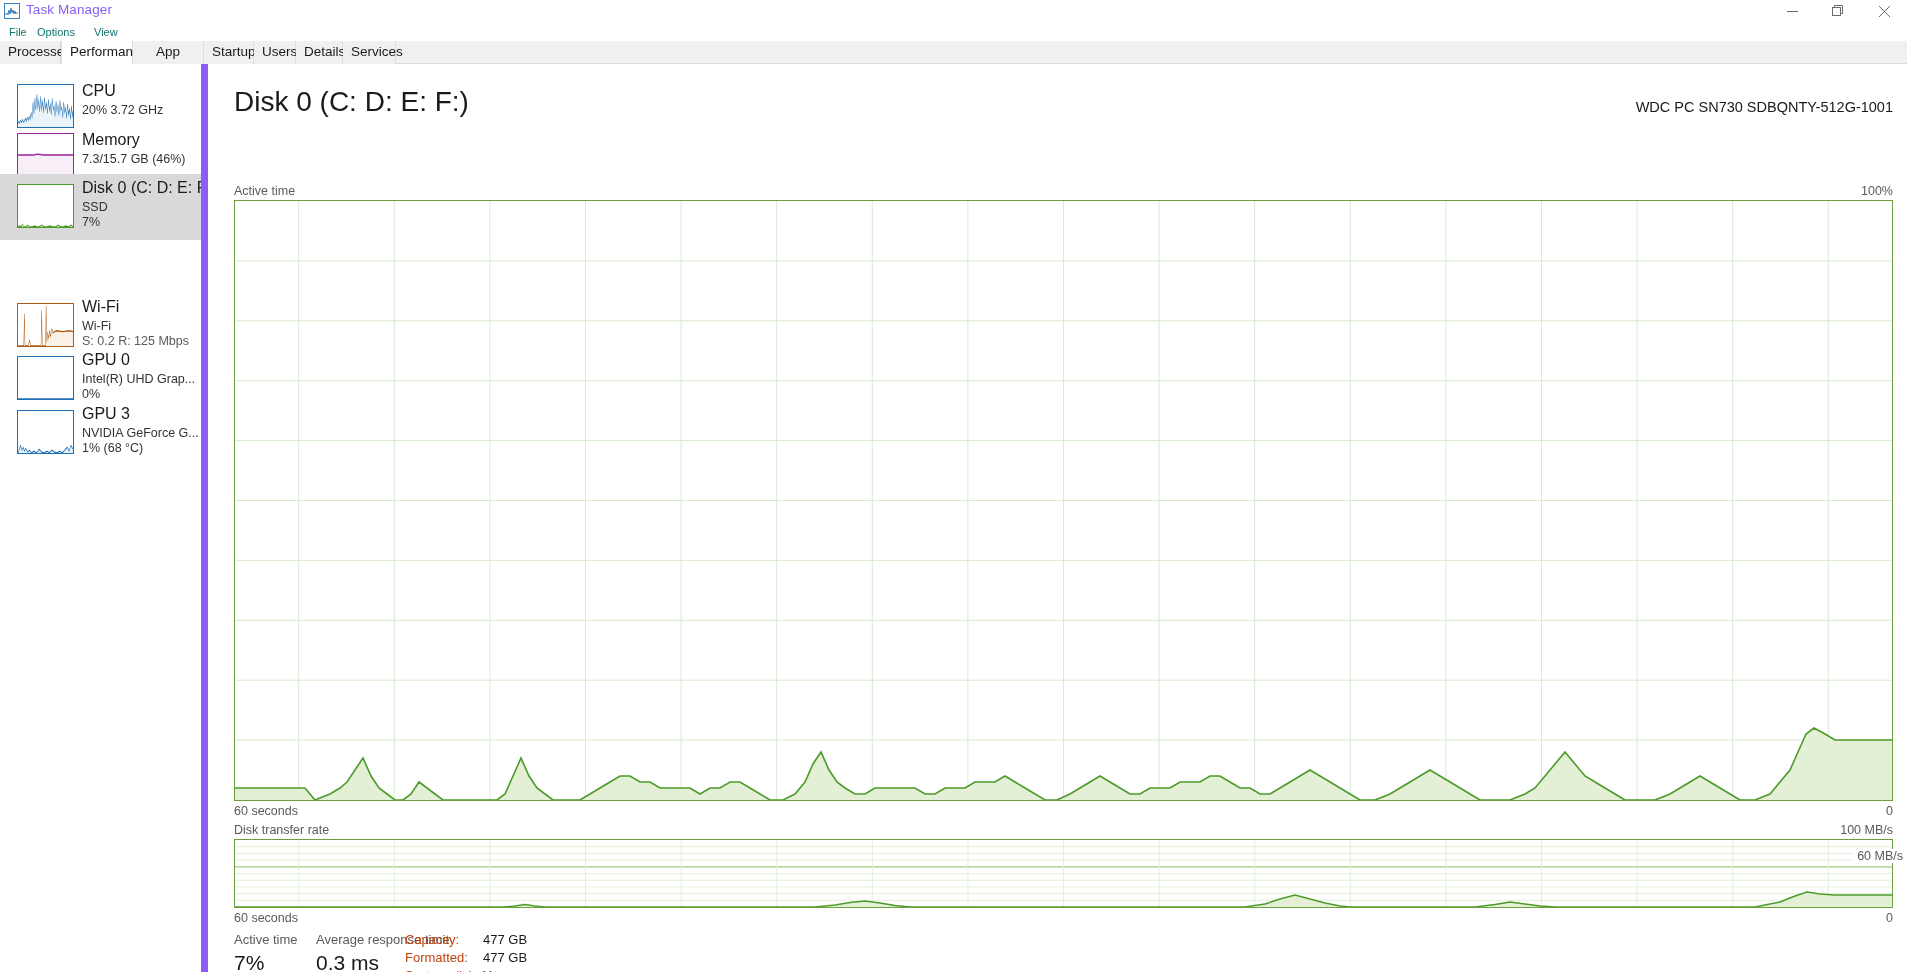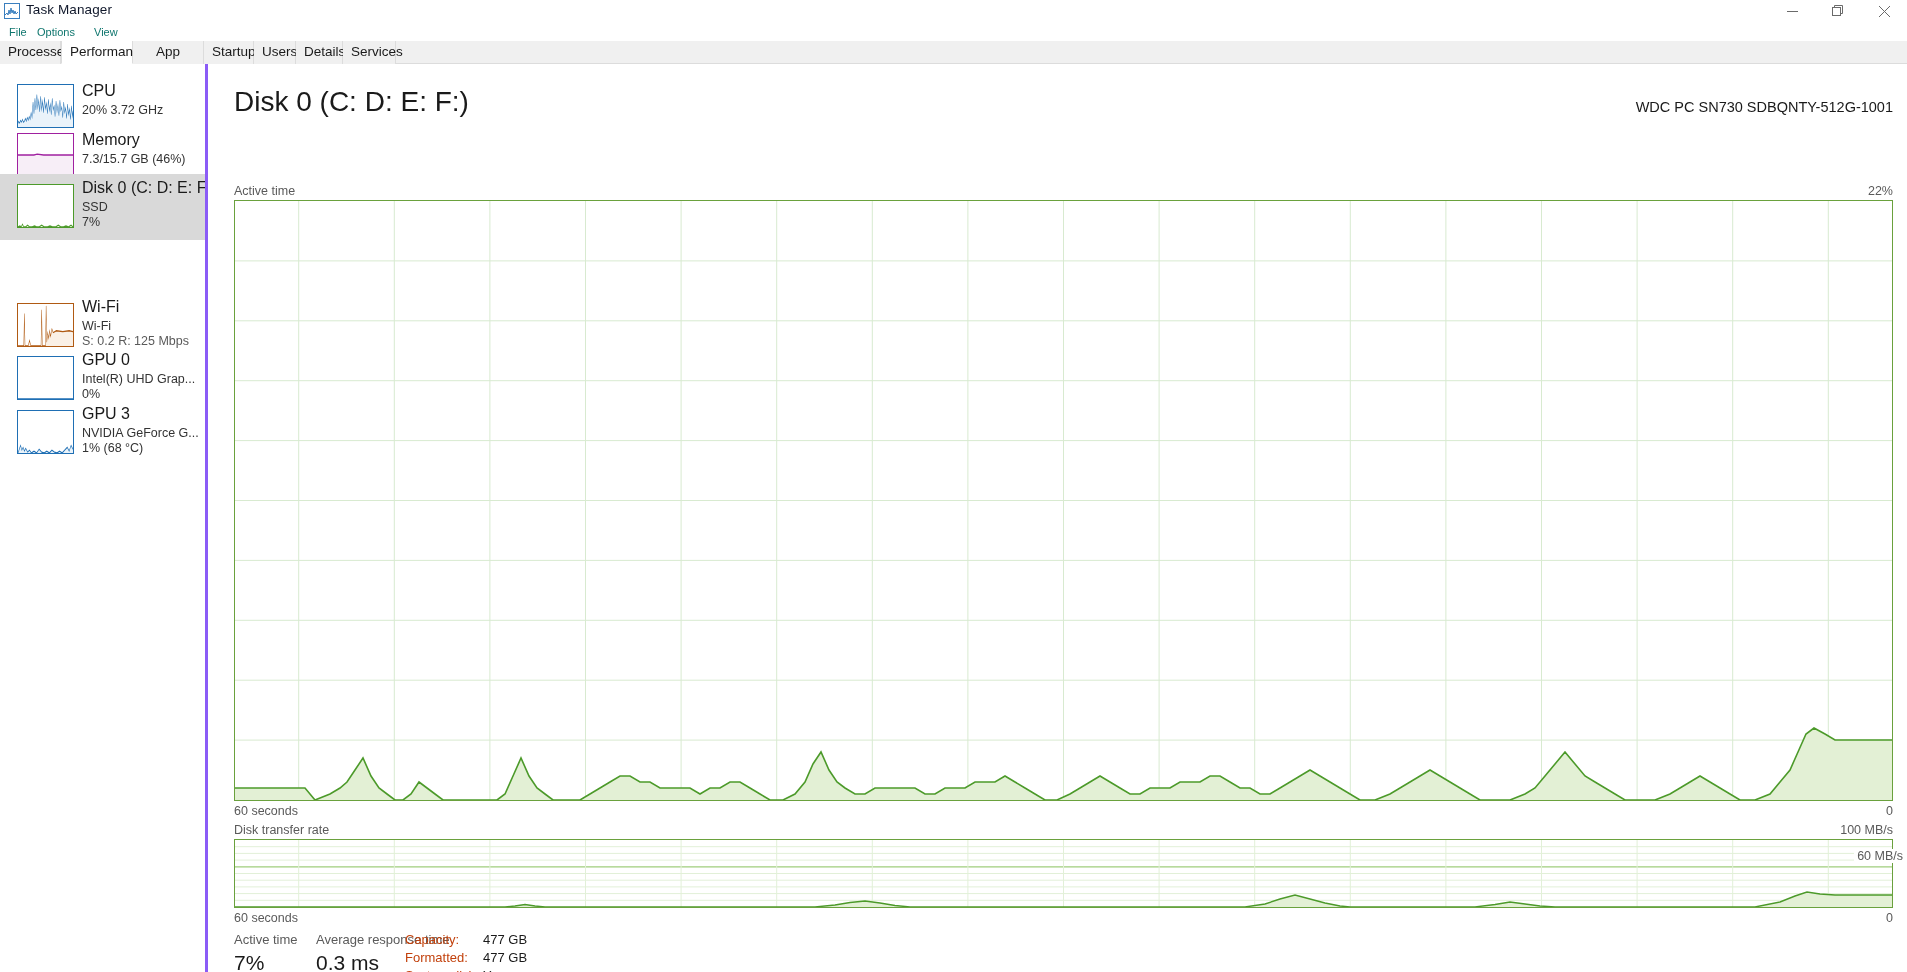--- a/index.html
+++ b/index.html
@@ -16,21 +16,21 @@
     position:absolute; left:0; top:0; width:1907px; height:22px;
     background:#ffffff;
   }
   #title-icon {
     position:absolute; left:4px; top:3px; width:16px; height:16px;
     border:1px solid #3a7fbf; background:#ffffff;
   }
   #title-icon svg { display:block; }
   #title-text {
     position:absolute; left:26px; top:2px;
-    font-size:13.5px; color:#0f172a; letter-spacing:0.1px;
+    font-size:13.5px; color:#8b5cf6; letter-spacing:0.1px;
   }
   .wbtn {
     position:absolute; top:0; width:46px; height:22px;
     display:flex; align-items:center; justify-content:center;
     color:#6a6a6a;
   }
   #btn-min { right:92px; }
   #btn-max { right:46px; }
   #btn-close { right:0px; }
 
@@ -56,21 +56,21 @@
     background:#f0f0f0;
   }
   .tab.selected {
     background:#ffffff; border-bottom:1px solid #ffffff;
     border-left:1px solid #dcdcdc;
   }
 
   
   #sidebar {
     position:absolute; left:0; top:64px; width:208px; height:908px;
-    background:#ffffff; border-right:3px solid #8b5cf6;
+    background:#ffffff; border-right:7px solid #8b5cf6;
     overflow:hidden;
   }
   .side-item {
     position:absolute; left:0; width:208px; height:66px;
   }
   .side-item.selected { background:#d9d9d9; }
   .side-thumb {
     position:absolute; left:17px; top:10px; width:57px; height:44px;
     background:#ffffff; overflow:hidden;
   }
@@ -253,21 +253,21 @@
   </div>
 
 </div>
 
 <div id="main">
 
   <div id="page-title">Disk 0 (C: D: E: F:)</div>
   <div id="device-name">WDC PC SN730 SDBQNTY-512G-1001</div>
 
   <div class="graph-caption" style="left:25px; top:120px">Active time</div>
-  <div class="graph-scale" style="right:14px; top:120px">22%</div>
+  <div class="graph-scale" style="right:14px; top:120px">100%</div>
 
   <div class="graph-box" style="left:25px; top:136px; width:1659px; height:601px">
     <svg width="1657" height="599" viewBox="0 0 1657 599" preserveAspectRatio="none">
 
       <g stroke="#d8ead0" stroke-width="1">
         <line x1="0" y1="59.9" x2="1657" y2="59.9"></line>
         <line x1="0" y1="119.8" x2="1657" y2="119.8"></line>
         <line x1="0" y1="179.7" x2="1657" y2="179.7"></line>
         <line x1="0" y1="239.6" x2="1657" y2="239.6"></line>
         <line x1="0" y1="299.5" x2="1657" y2="299.5"></line>

